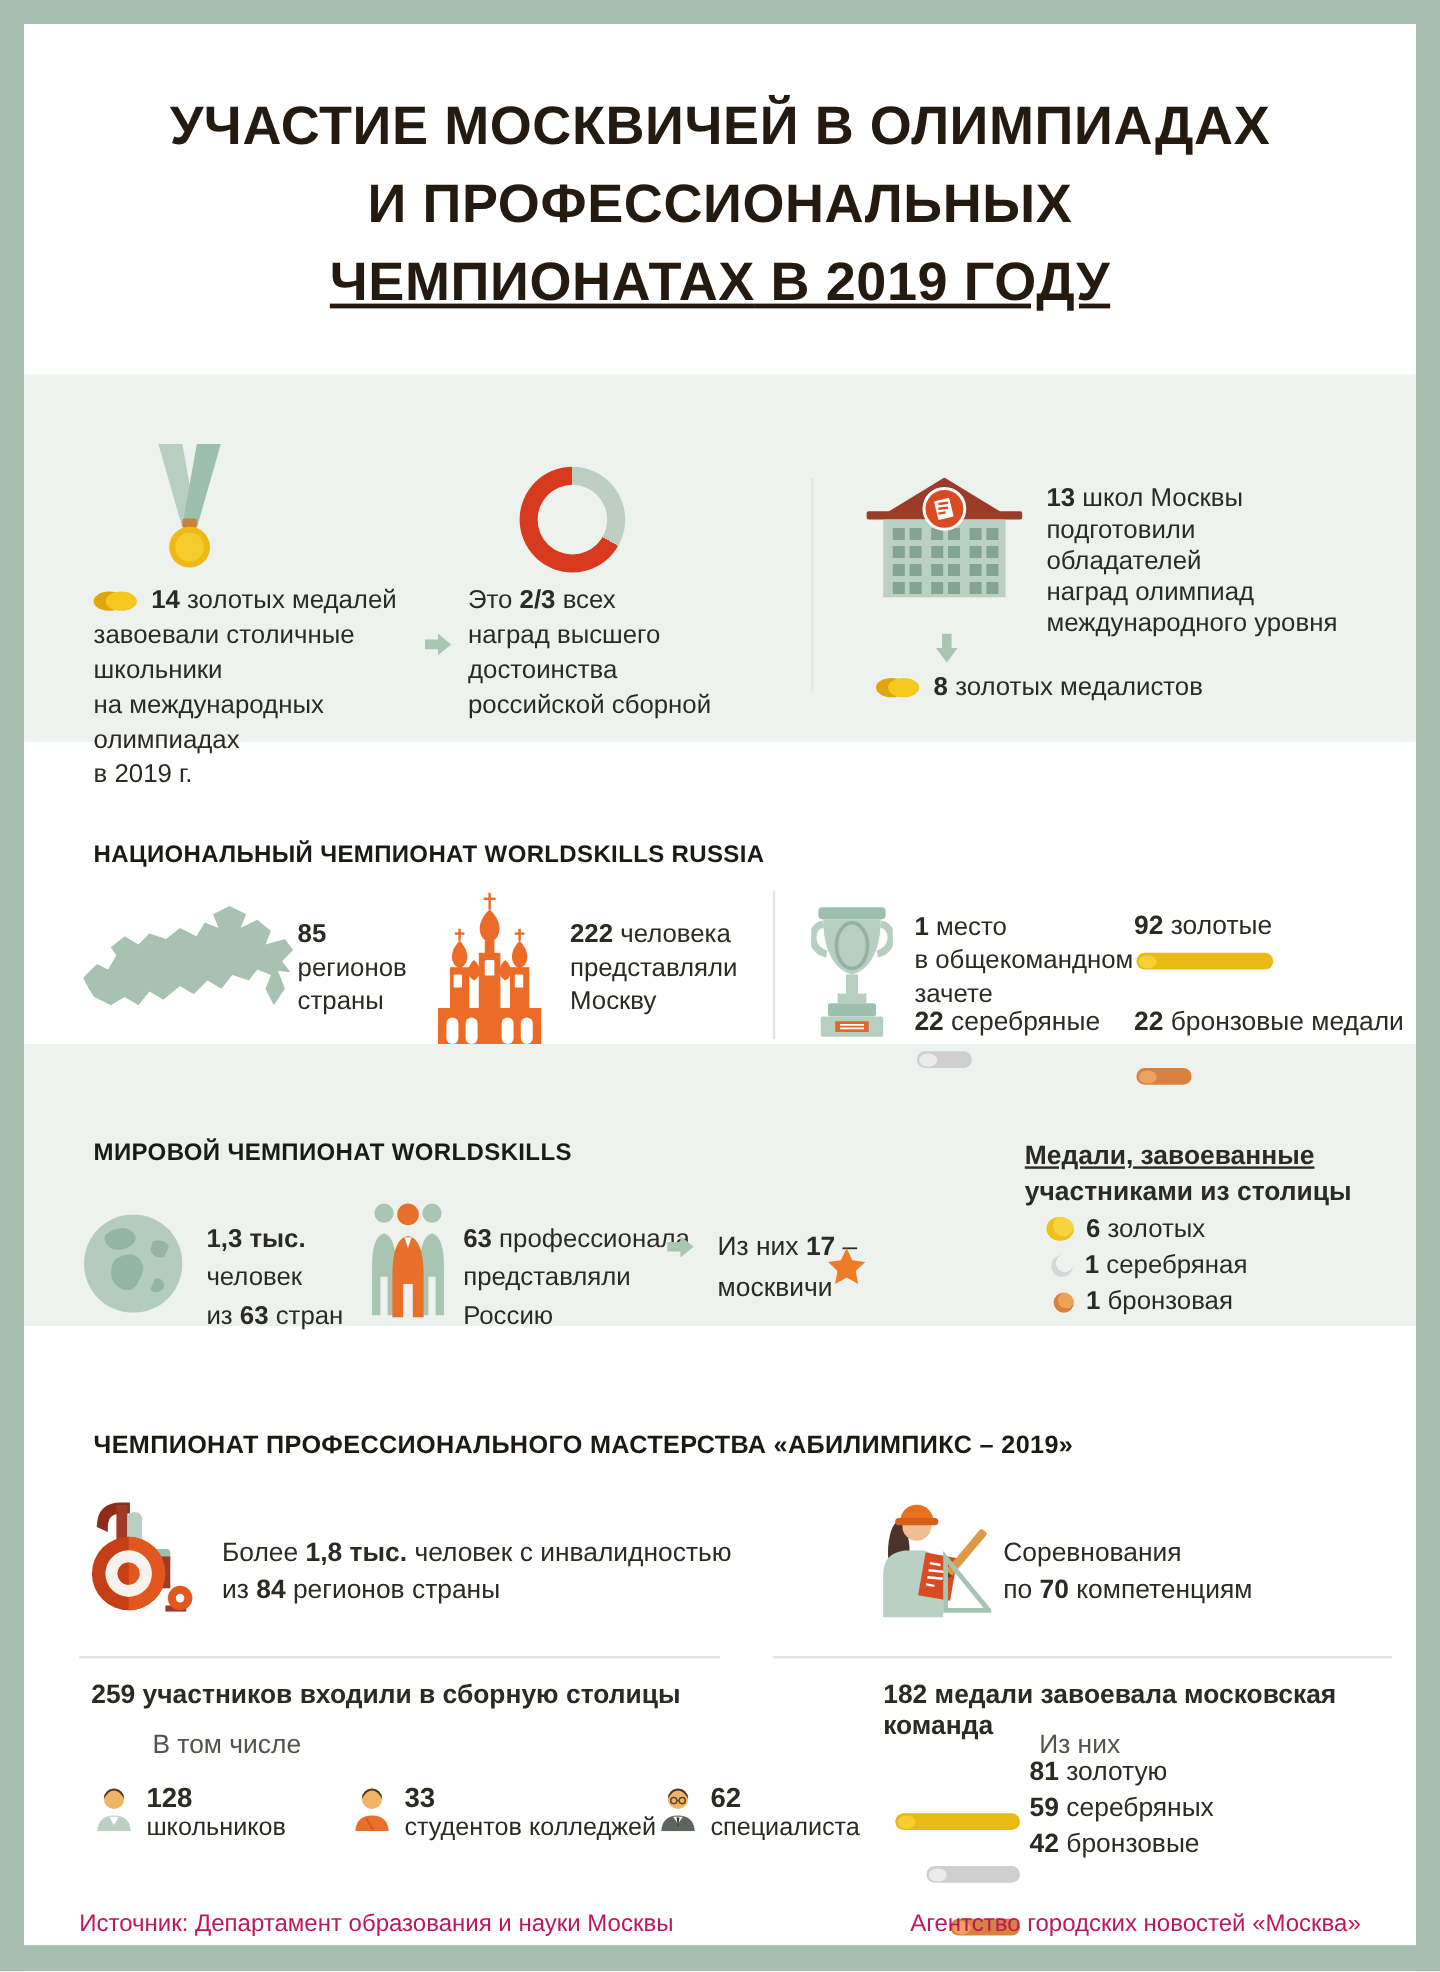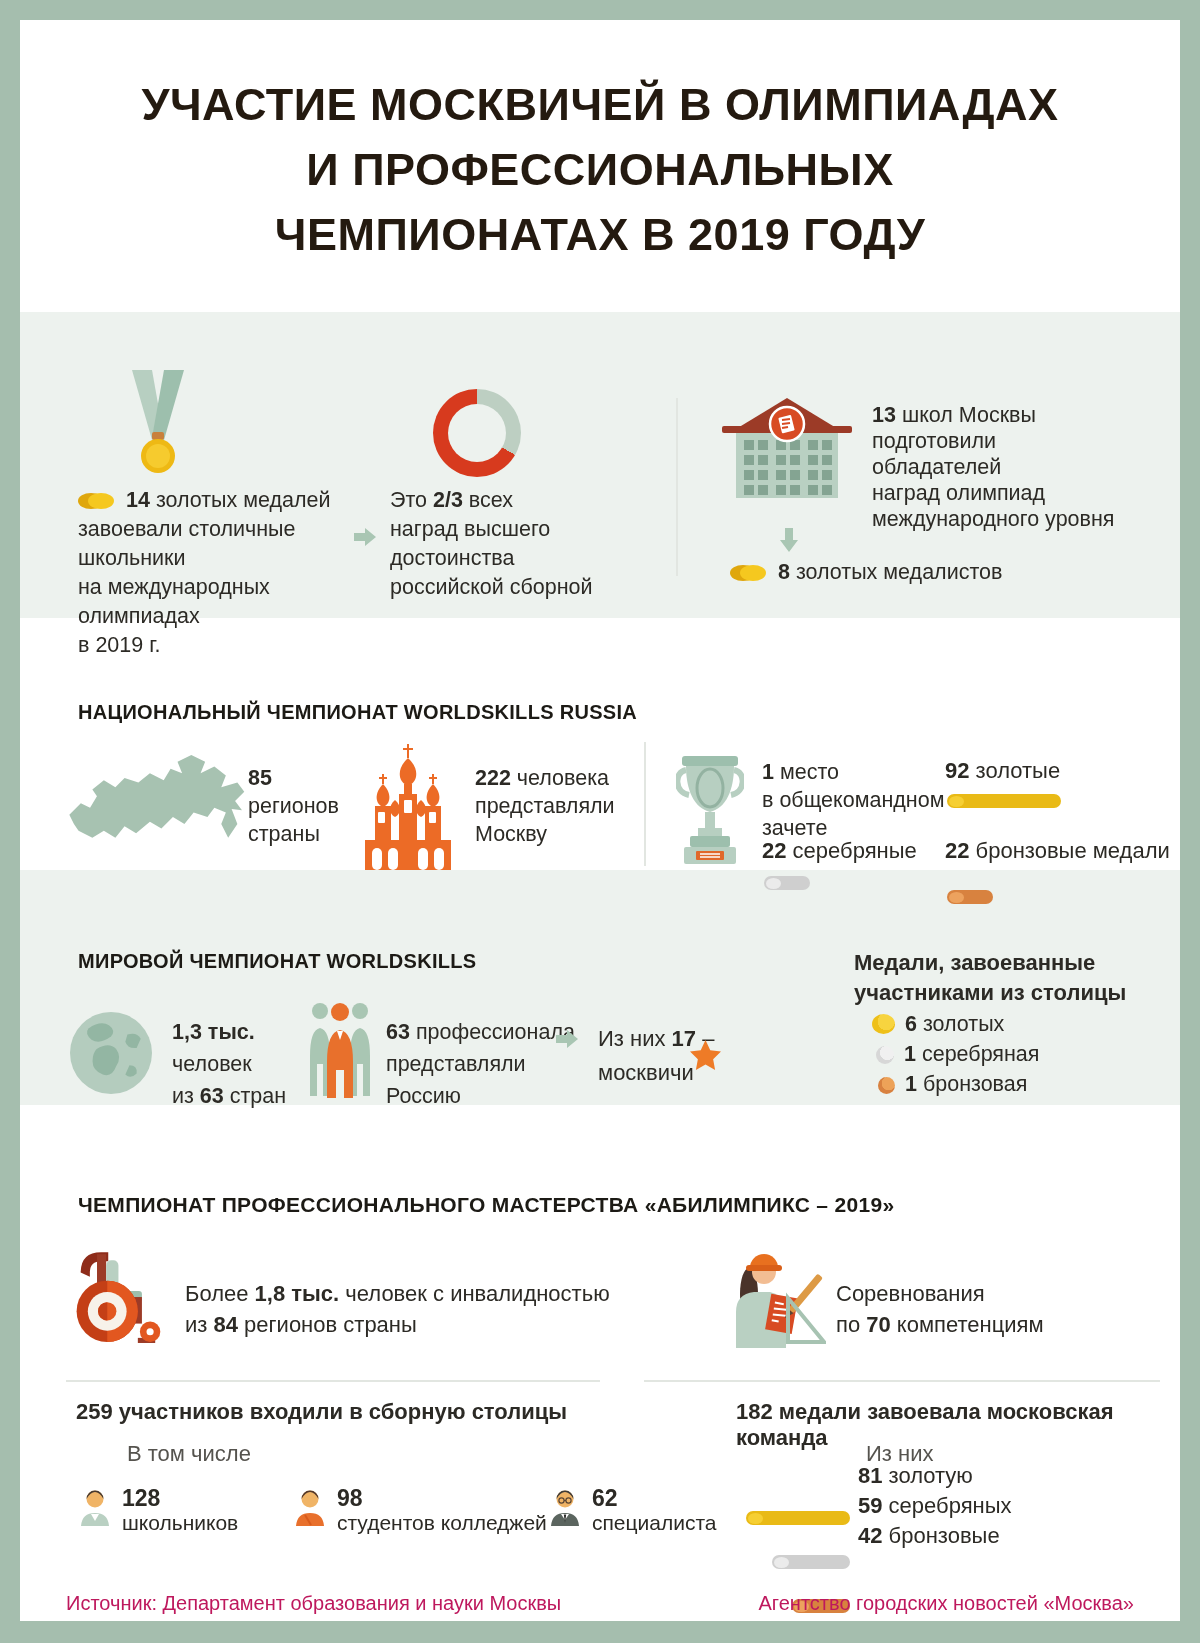--- a/index.html
+++ b/index.html
@@ -80,21 +80,21 @@
 </head>
 <body>
 
 <div class="page">
 
   <div class="abs band" style="left:20px;top:312px;width:1160px;height:306px;"></div>
   <div class="abs band" style="left:20px;top:870px;width:1160px;height:235px;"></div>
 
   <div class="abs title-line" style="left:20px;top:137px;"><span>И ПРОФЕССИОНАЛЬНЫХ</span></div>
   <div class="abs title-line" style="left:20px;top:72px;"><span>УЧАСТИЕ МОСКВИЧЕЙ В </span><b>ОЛИМПИАДАХ</b></div>
-  <div class="abs title-line" style="left:20px;top:202px;"><b>ЧЕМПИОНАТАХ</b><span> В 2019 ГОДУ</span></div>
+  <div class="abs title-line" style="left:20px;top:202px;text-decoration:underline;"><b>ЧЕМПИОНАТАХ</b><span> В 2019 ГОДУ</span></div>
 
 
   <span class="abs" style="left:128px;top:370px;">
     <svg width="60" height="108" viewBox="0 0 60 108">
       <polygon points="4,0 24,0 35,62 24,70" fill="#b7cfc1"></polygon>
       <polygon points="56,0 36,0 25,62 36,70" fill="#9dbfad"></polygon>
       <rect x="24" y="62" width="12" height="8" rx="2" fill="#c8803c"></rect>
       <circle cx="30" cy="86" r="17" fill="#eeb914"></circle>
       <circle cx="30" cy="86" r="12" fill="#f6cb2e"></circle>
     </svg>
@@ -321,21 +321,21 @@
     <span class="tline"><span>Из них </span><b>17</b><span> –</span></span>
     <span class="tline"><span>москвичи</span></span>
   </div>
 
   <span class="abs" style="left:690px;top:1040px;">
     <svg width="31" height="30" viewBox="0 0 30 29">
         <polygon points="15,0 19.6,9.8 30,11.2 22.4,18.6 24.3,29 15,23.8 5.7,29 7.6,18.6 0,11.2 10.4,9.8" fill="#ee7b27"></polygon>
       </svg>
   </span>
 
-  <div class="abs tblock bold-head" style="left:854px;top:950px;"><span><span>Медали, завоеванные</span></span></div>
+  <div class="abs tblock bold-head" style="left:854px;top:950px;text-decoration:underline;"><span><span>Медали, завоеванные</span></span></div>
   <div class="abs tblock bold-head" style="left:854px;top:980px;"><span><span>участниками из столицы</span></span></div>
 
   <div class="abs med-row" style="left:872px;top:1012px;">
     <span class="rcoin gold"></span><b>6</b><span> золотых</span>
   </div>
   <div class="abs med-row" style="left:876px;top:1042px;">
     <span class="rcoin silver"></span><b>1</b><span> серебряная</span>
   </div>
   <div class="abs med-row" style="left:878px;top:1072px;">
     <span class="rcoin bronze"></span><b>1</b><span> бронзовая</span>
@@ -416,21 +416,21 @@
 
   <span class="abs" style="left:295px;top:1486px;">
     <svg width="30" height="40" viewBox="0 0 30 40">
       <circle cx="15" cy="13" r="8.5" fill="#f0b466"></circle>
       <path d="M6.5,13 a8.5,8.5 0 0 1 17,0 q-4,-7 -8.5,-7 q-4.5,0 -8.5,7 z" fill="#53382a"></path>
       <path d="M1,40 q1,-13 14,-13 q13,0 14,13 z" fill="#e8702c"></path>
       <line x1="10" y1="29" x2="16" y2="39" stroke="#d85b1c" stroke-width="2"></line>
     </svg>
   </span>
   <div class="abs" style="left:337px;top:1486px;">
-    <div class="mem-num">98</div>
+    <div class="mem-num">33</div>
     <div class="mem-label">студентов колледжей</div>
   </div>
 
   <span class="abs" style="left:550px;top:1486px;">
     <svg width="30" height="40" viewBox="0 0 30 40">
       <circle cx="15" cy="13" r="8.5" fill="#f0b466"></circle>
       <path d="M6.5,13 a8.5,8.5 0 0 1 17,0 q-4,-7 -8.5,-7 q-4.5,0 -8.5,7 z" fill="#3e3b38"></path>
       <circle cx="11.5" cy="14.5" r="2.6" fill="none" stroke="#5a4634" stroke-width="1.2"></circle>
       <circle cx="18.5" cy="14.5" r="2.6" fill="none" stroke="#5a4634" stroke-width="1.2"></circle>
       <line x1="14.1" y1="14.5" x2="15.9" y2="14.5" stroke="#5a4634" stroke-width="1.2"></line>

